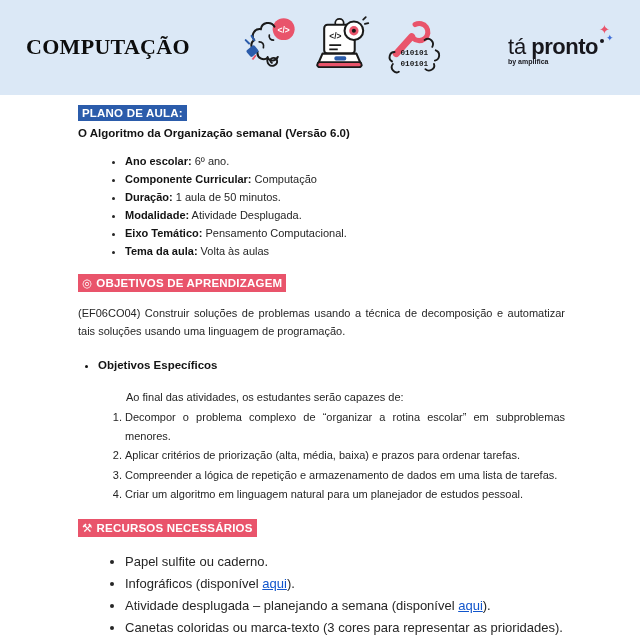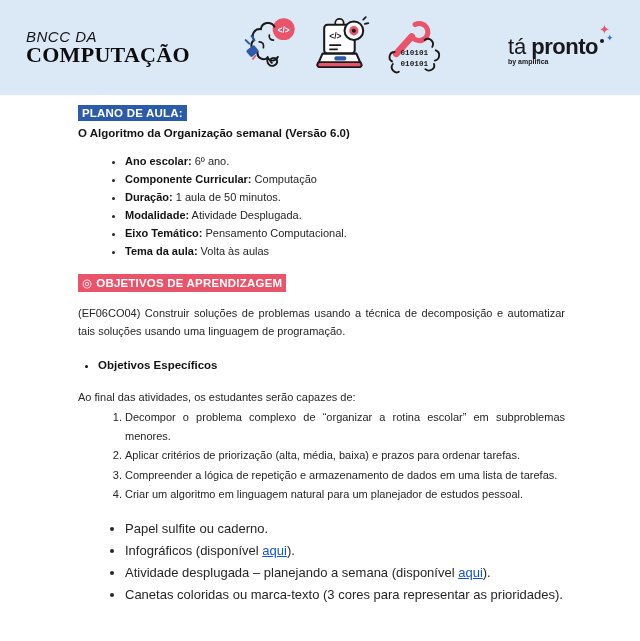--- a/index.html
+++ b/index.html
@@ -34,36 +34,35 @@
   .subtitle { font-weight:bold; font-size:11.5px; color:#131313; margin-top:6px; }
 
   ul.meta { margin:13px 0 0; padding-left:47px; list-style:disc; }
   ul.meta li { font-size:11px; line-height:18px; }
   .b { font-weight:bold; color:#131313; }
 
   .sec2-head { margin-top:13px; }
   .para { font-size:11px; line-height:18px; text-align:justify; margin-top:12px; }
   ul.single { margin:16px 0 0; padding-left:20px; list-style:disc; }
   ul.single li { font-size:11.5px; font-weight:bold; color:#131313; line-height:18px; }
-  .intro { font-size:11px; line-height:18px; margin-top:14px; }
+  .intro { font-size:11px; line-height:18px; margin-top:14px;margin-left:48px; }
   ol.objectives { margin:2px 0 0; padding-left:47px; }
   ol.objectives li { font-size:11px; line-height:18.5px; text-align:justify; margin-bottom:1px; }
 
   .sec3-head { margin-top:14px; }
   .subhead { font-weight:bold; font-size:11.5px; color:#131313; margin-top:4px; }
   ul.res { margin:16px 0 0; padding-left:47px; list-style:disc; }
   ul.res li { font-size:13px; line-height:18px; margin-bottom:4px; }
   a.link { color:#1155cc; text-decoration:underline; cursor:pointer; }
 </style>
 </head>
 <body>
 
 <header class="banner">
   <div class="logo">
-    <div class="l1">BNCC DA</div>
     <div class="l2">COMPUTAÇÃO</div>
   </div>
 
   <div class="icons">
 
     <span>
       <svg width="54" height="60" viewBox="0 0 64 70">
         <circle cx="47" cy="15" r="13" fill="#e9546b"></circle>
         <text x="47" y="19" text-anchor="middle" font-size="10" font-weight="bold" fill="#fff">&lt;/&gt;</text>
         <path d="M36 12 c-4 -7 -15 -5 -16 3 c-8 -1 -12 7 -8 13 c-6 4 -3 13 4 14 c-1 7 7 11 12 7 c3 5 10 4 12 -1" fill="none" stroke="#1a1a1a" stroke-width="2.4" stroke-linecap="round"></path>
@@ -143,20 +142,23 @@
   <p class="intro">Ao final das atividades, os estudantes serão capazes de:</p>
 
   <ol class="objectives">
     <li>Decompor o problema complexo de “organizar a rotina escolar” em subproblemas menores.</li>
     <li>Aplicar critérios de priorização (alta, média, baixa) e prazos para ordenar tarefas.</li>
     <li>Compreender a lógica de repetição e armazenamento de dados em uma lista de tarefas.</li>
     <li>Criar um algoritmo em linguagem natural para um planejador de estudos pessoal.</li>
   </ol>
 
   
+  <div class="sec3-head">
+    <div class="hl hl-red"><span class="hicon">⚒</span><span>RECURSOS NECESSÁRIOS</span></div>
+  </div>
 
   <ul class="res">
     <li><span>Papel sulfite ou caderno.</span></li>
     <li><span>Infográficos (disponível </span><a class="link">aqui</a><span>).</span></li>
     <li><span>Atividade desplugada – planejando a semana (disponível </span><a class="link">aqui</a><span>).</span></li>
     <li><span>Canetas coloridas ou marca-texto (3 cores para representar as prioridades).</span></li>
   </ul>
 </main>
 
 </body></html>

